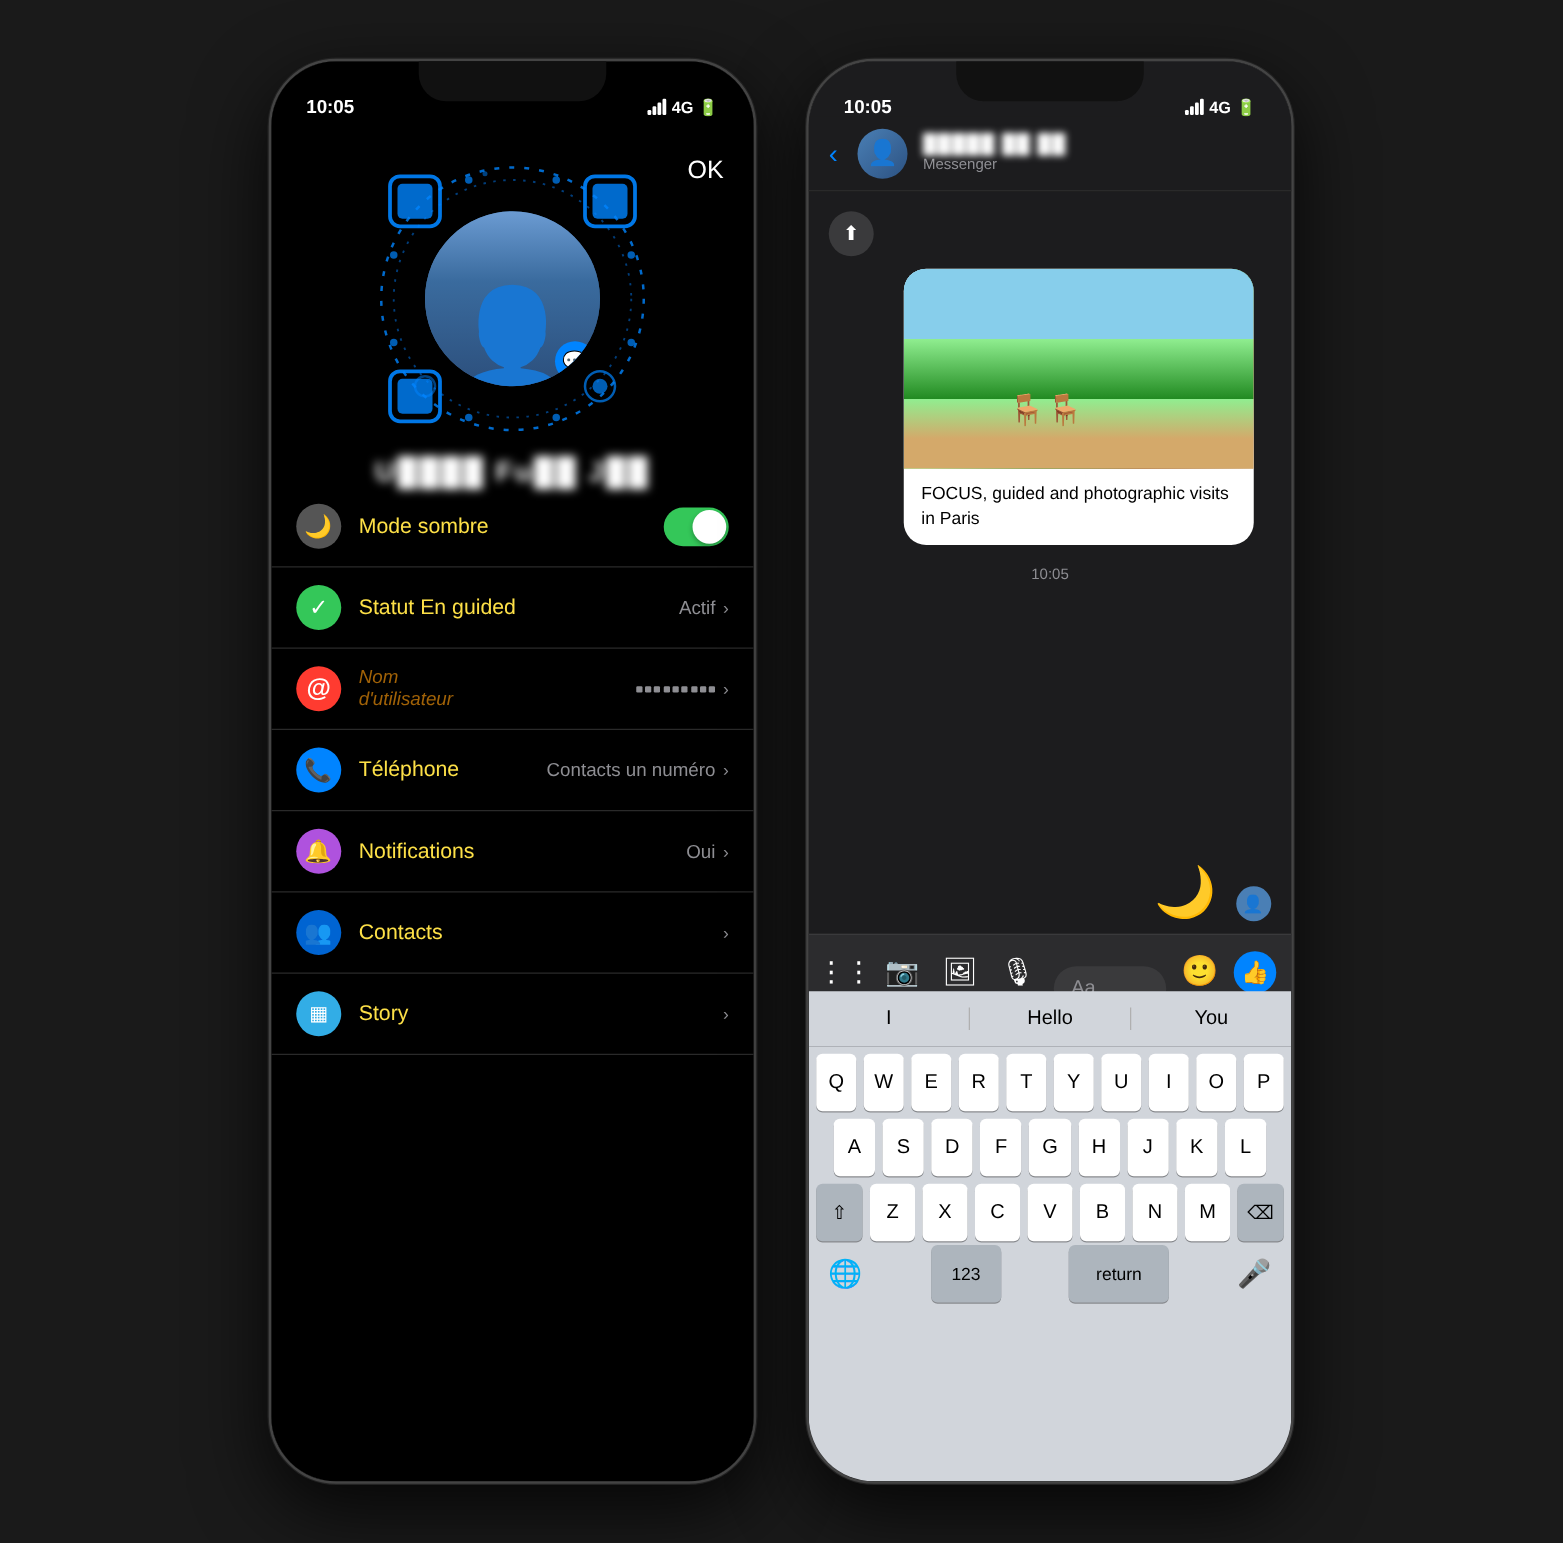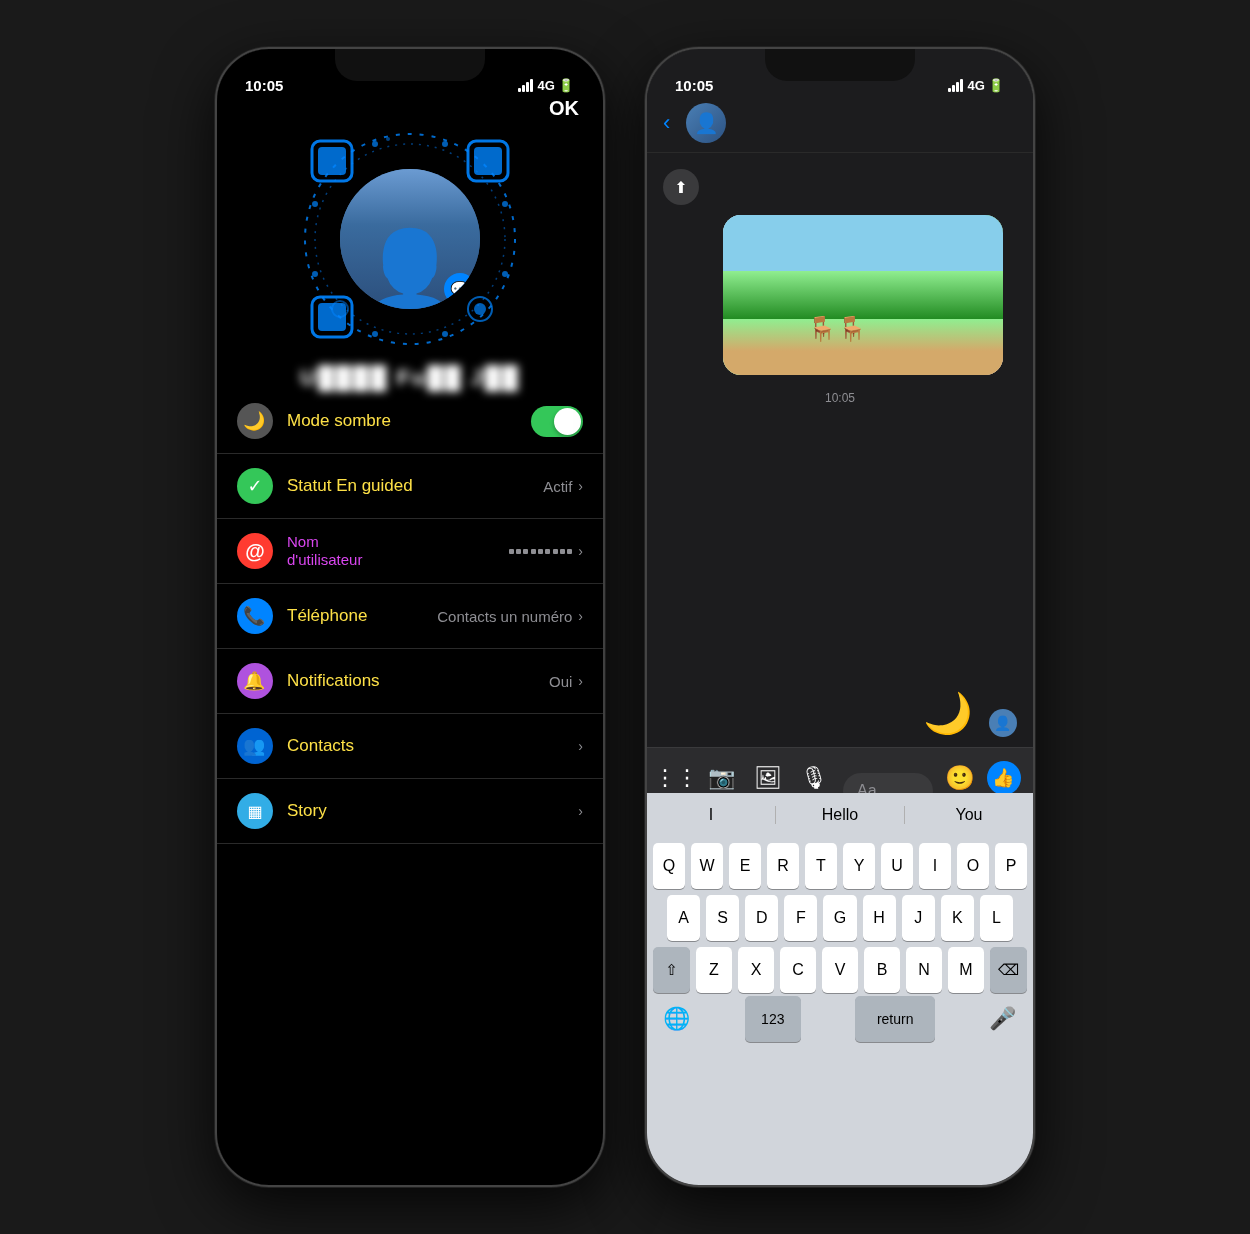--- a/index.html
+++ b/index.html
@@ -68,24 +68,24 @@
     
     .phone1-content {
       position: absolute;
       top: 0; left: 0; right: 0; bottom: 0;
       background: #000;
       color: white;
     }
 
     .ok-button {
       position: absolute;
-      top: 48px; right: 24px;
+      top: 76px; right: 24px;
       color: white;
       font-size: 20px;
-      font-weight: 700;
+      font-weight: 400;
       text-align: right;
     }
 
     .profile-section {
       position: absolute;
       top: 80px;
       left: 0; right: 0;
       display: flex;
       flex-direction: column;
       align-items: center;
@@ -186,22 +186,23 @@
     .icon-blue2 { background: #0064d2; }
     .icon-teal { background: #32ade6; }
 
     .settings-label {
       flex: 1;
       font-size: 17px;
       color: #fde047;
     }
     .settings-label-small {
       font-size: 15px;
-      color: #d946ef;
+      color: #a16207;
       line-height: 1.2;
+      font-style: italic;
     }
 
     .settings-value {
       color: #8e8e93;
       font-size: 15px;
       margin-right: 6px;
     }
 
     .chevron {
       color: #8e8e93;
@@ -671,32 +672,37 @@
         <span>4G</span>
         <span>🔋</span>
       </div>
     </div>
 
     <div class="chat-header">
       <span class="back-arrow">‹</span>
       <div class="chat-avatar">
         <span>👤</span>
       </div>
+      <div class="chat-info">
+        <div class="chat-name">█████ ██ ██</div>
+        <div class="chat-subtitle">Messenger</div>
+      </div>
     </div>
 
     <div class="chat-area">
       <div class="share-button">
         <span>⬆</span>
       </div>
       <div class="message-bubble">
         <div class="message-image">
           <div class="image-park">
             <div class="park-chairs">🪑🪑</div>
           </div>
         </div>
+        <div class="message-text">FOCUS, guided and photographic visits in Paris</div>
       </div>
       <div class="timestamp-center">10:05</div>
     </div>
 
     <div class="moon-emoji">🌙</div>
     <div class="small-avatar-right">
       <span>👤</span>
     </div>
 
     <div class="chat-toolbar">

